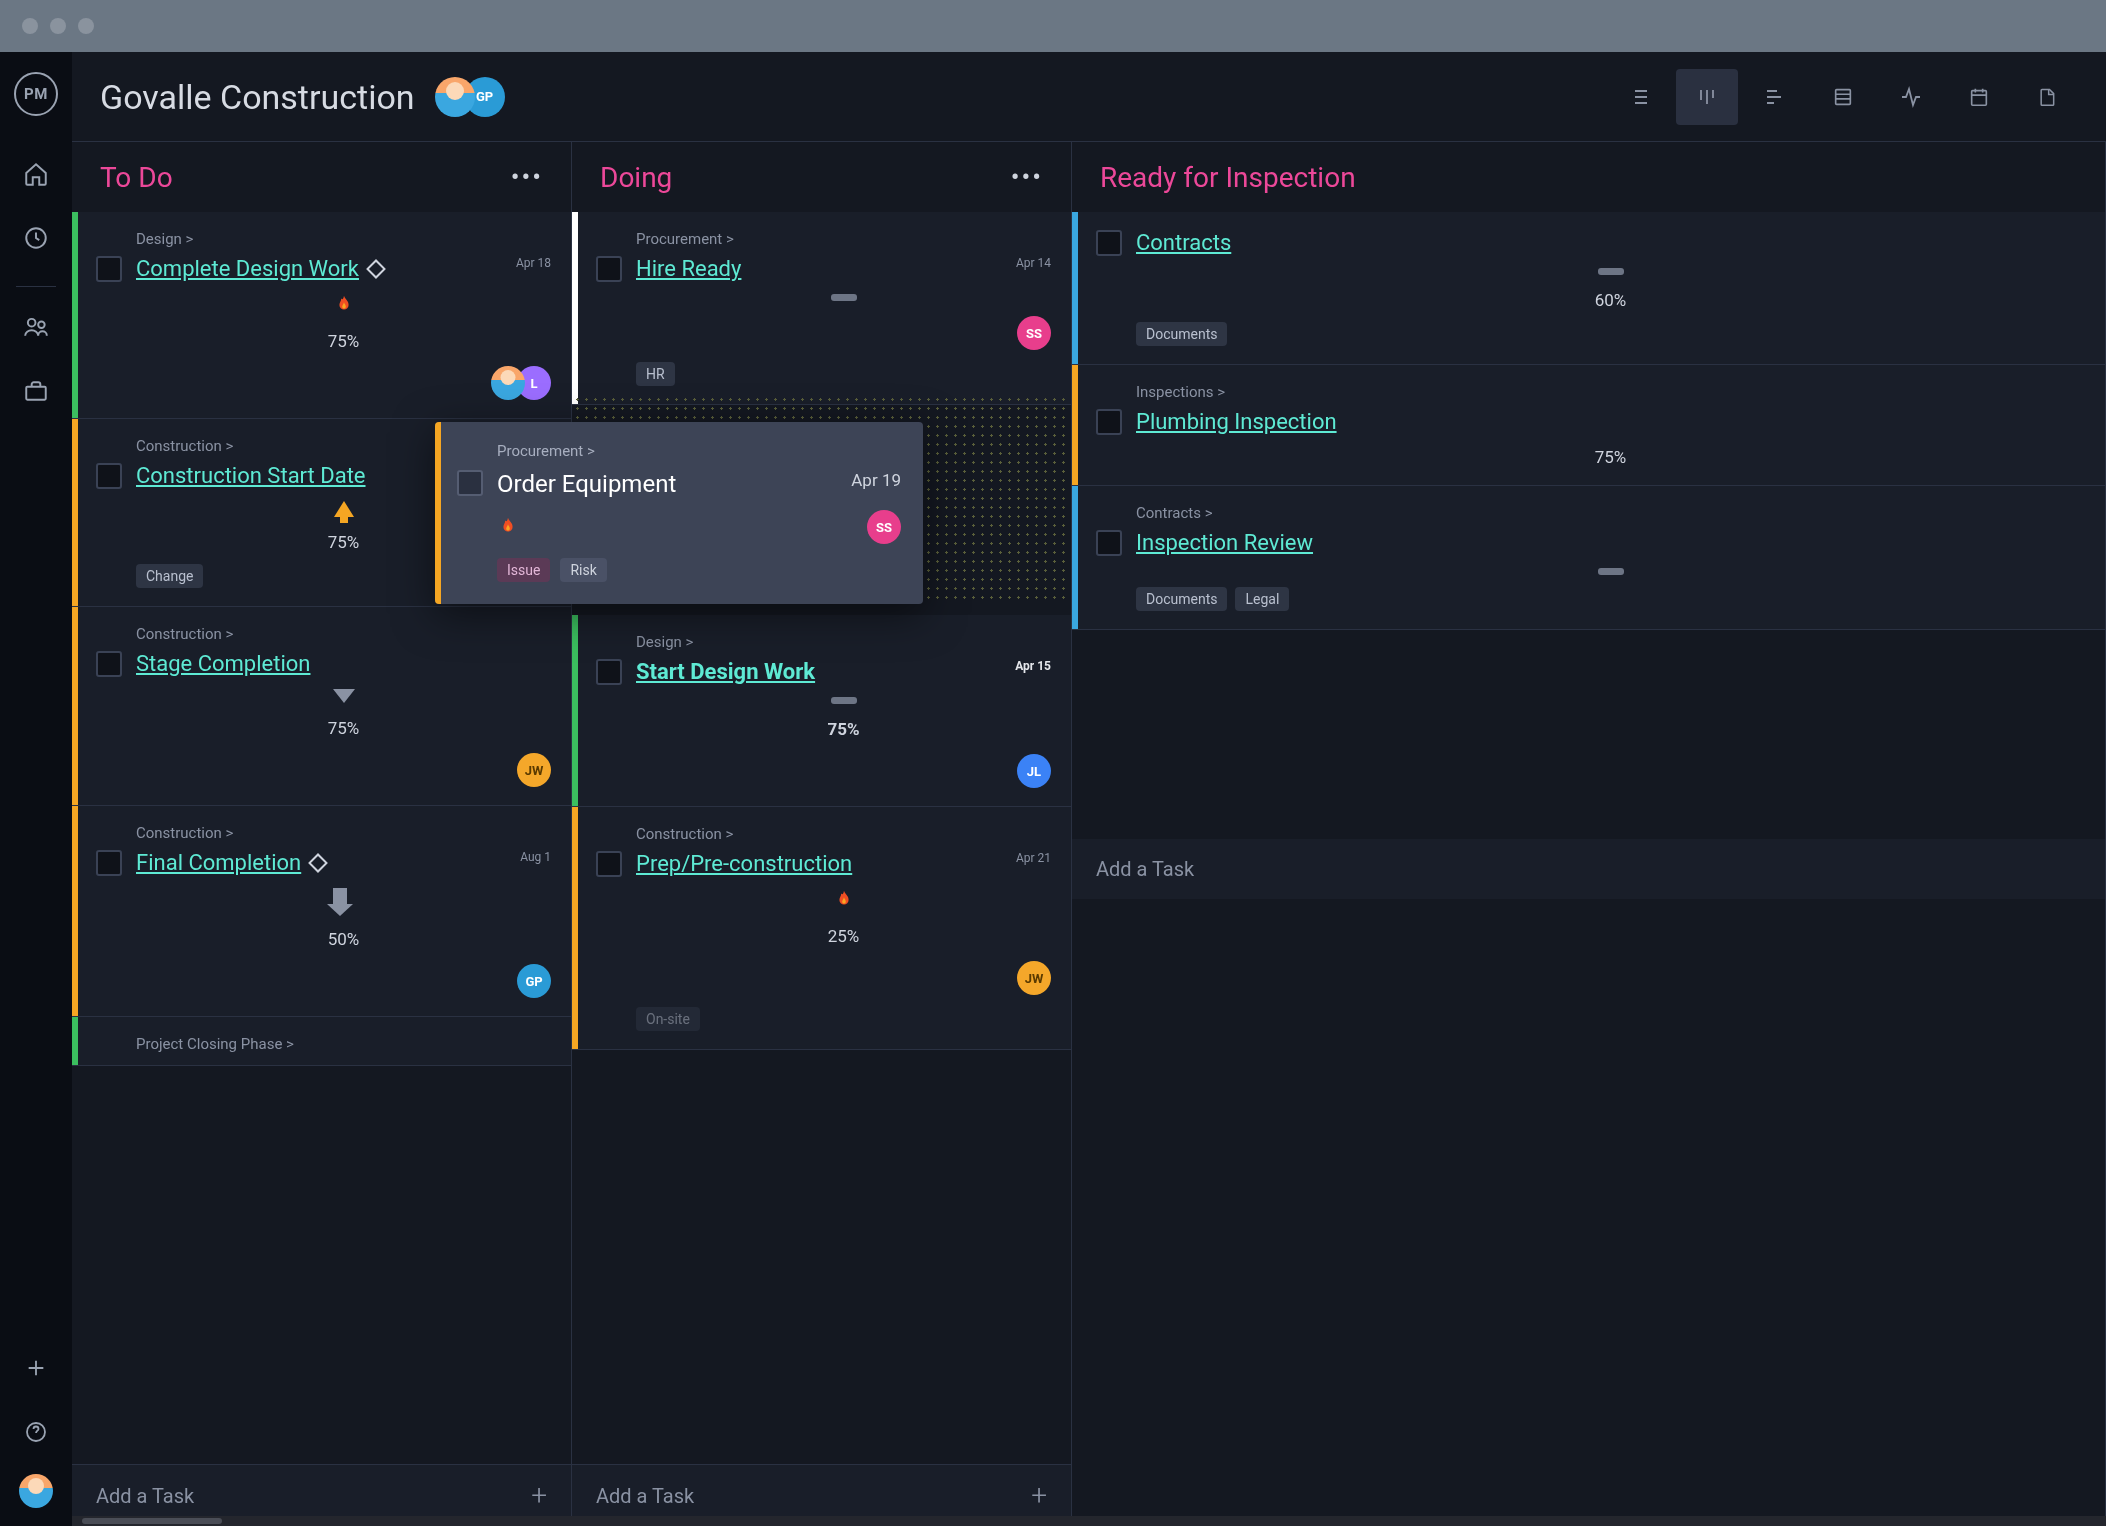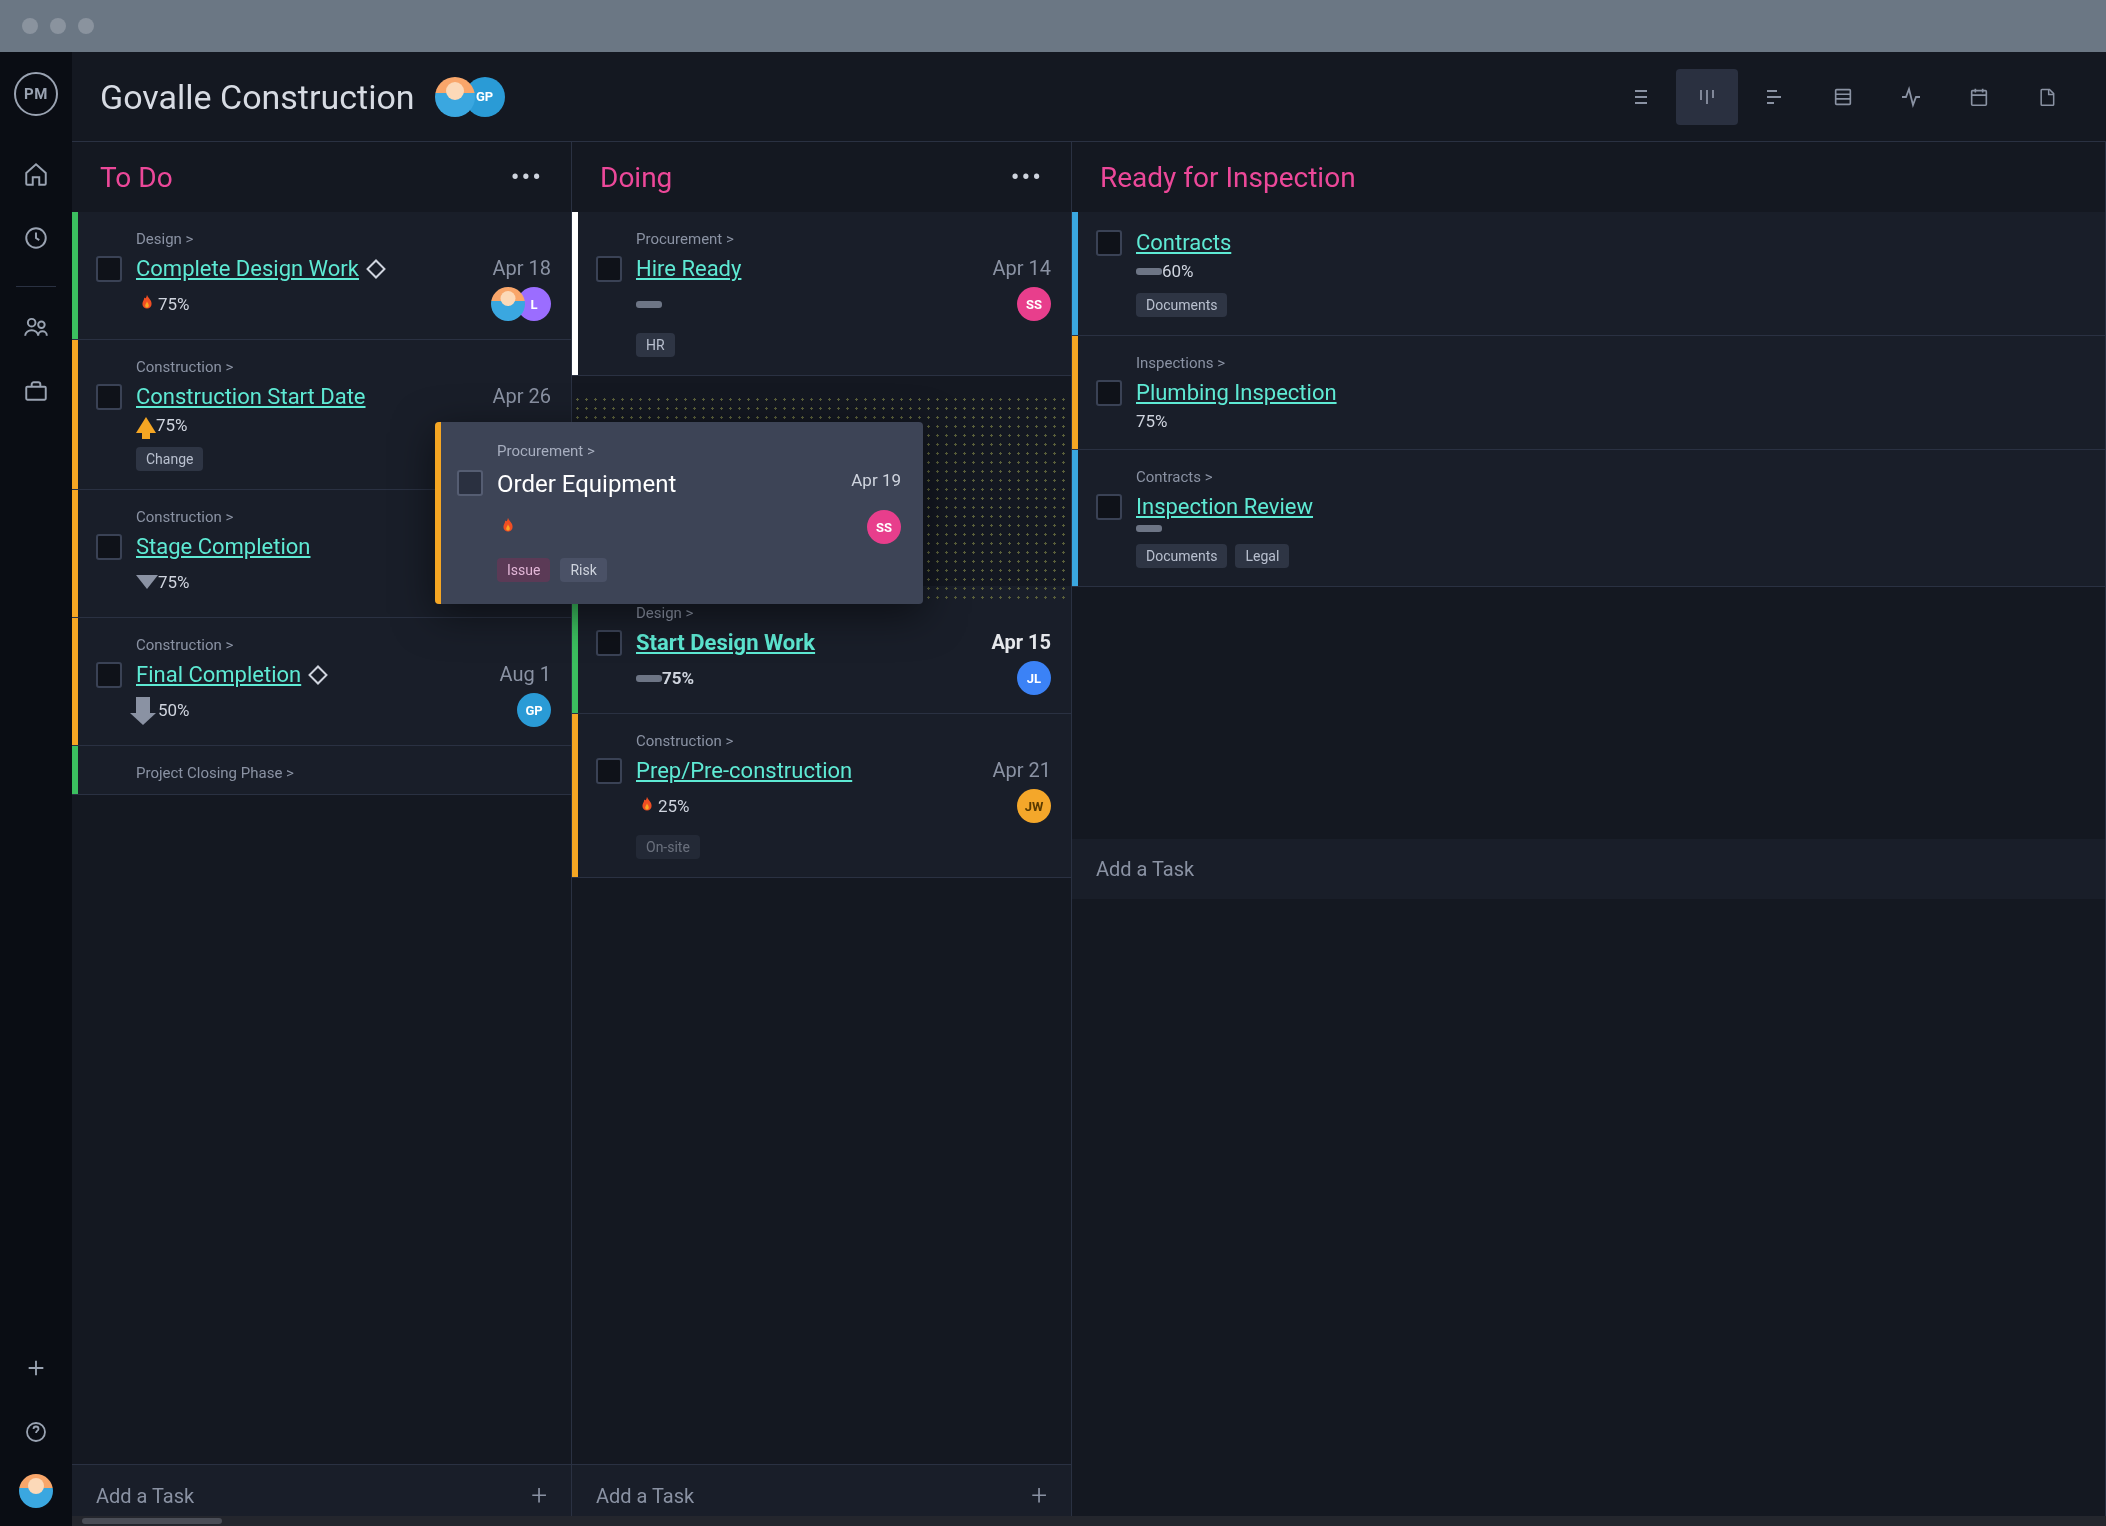--- a/index.html
+++ b/index.html
@@ -88,22 +88,22 @@
 .card {
   position:relative; padding:18px 20px 18px 24px; border-bottom:1px solid #2a3142;
   background:#191e29;
 }
 .card .stripe { position:absolute; left:0; top:0; bottom:0; width:6px; }
 .card .crumb { font-size:15px; color:#8a92a3; margin-bottom:8px; margin-left:40px; }
 .card .row1 { display:flex; align-items:flex-start; }
 .chk { width:26px; height:26px; border:2px solid #3a4255; border-radius:3px; margin-right:14px; flex-shrink:0; background:#0f1219; }
 .card .title { font-size:22px; color:#5eead4; flex:1; display:flex; align-items:center; gap:10px;text-decoration:underline; }
 .card .title.bold { font-weight:700; }
-.card .date { font-size:20px; color:#8a92a3; margin-left:12px; white-space:nowrap; }
-.card .row2 { display:flex; align-items:center; margin-left:40px; margin-top:5px; gap:0; }
+.card .date { font-size:12px; color:#8a92a3; margin-left:12px; white-space:nowrap; }
+.card .row2 { display:flex; align-items:center; margin-left:40px; margin-top:12px; gap:15px;flex-direction:column; }
 .card .pct { font-size:17px; color:#cfd4de; }
 .card .row2 .assignees { margin-left:auto; display:flex; }
 .av-sm { width:34px; height:34px; border-radius:50%; display:flex; align-items:center; justify-content:center; font-size:13px; font-weight:700; margin-left:-8px; }
 .av-sm:first-child { margin-left:0; }
 .av-sm.user { background: linear-gradient(180deg,#f9a66a 40%,#3aa7e0 40%); position:relative; }
 .av-sm.user::after { content:""; position:absolute; top:4px; left:50%; transform:translateX(-50%); width:15px; height:15px; border-radius:50%; background:#fcd9b8; }
 .card .tags { display:flex; gap:8px; margin-left:40px; margin-top:12px; }
 .tag { background:#2e3544; color:#b9c0cf; font-size:14px; padding:4px 10px; border-radius:4px; }
 .tag.issue { background:#4a2b42; color:#d59ac2; }
 

